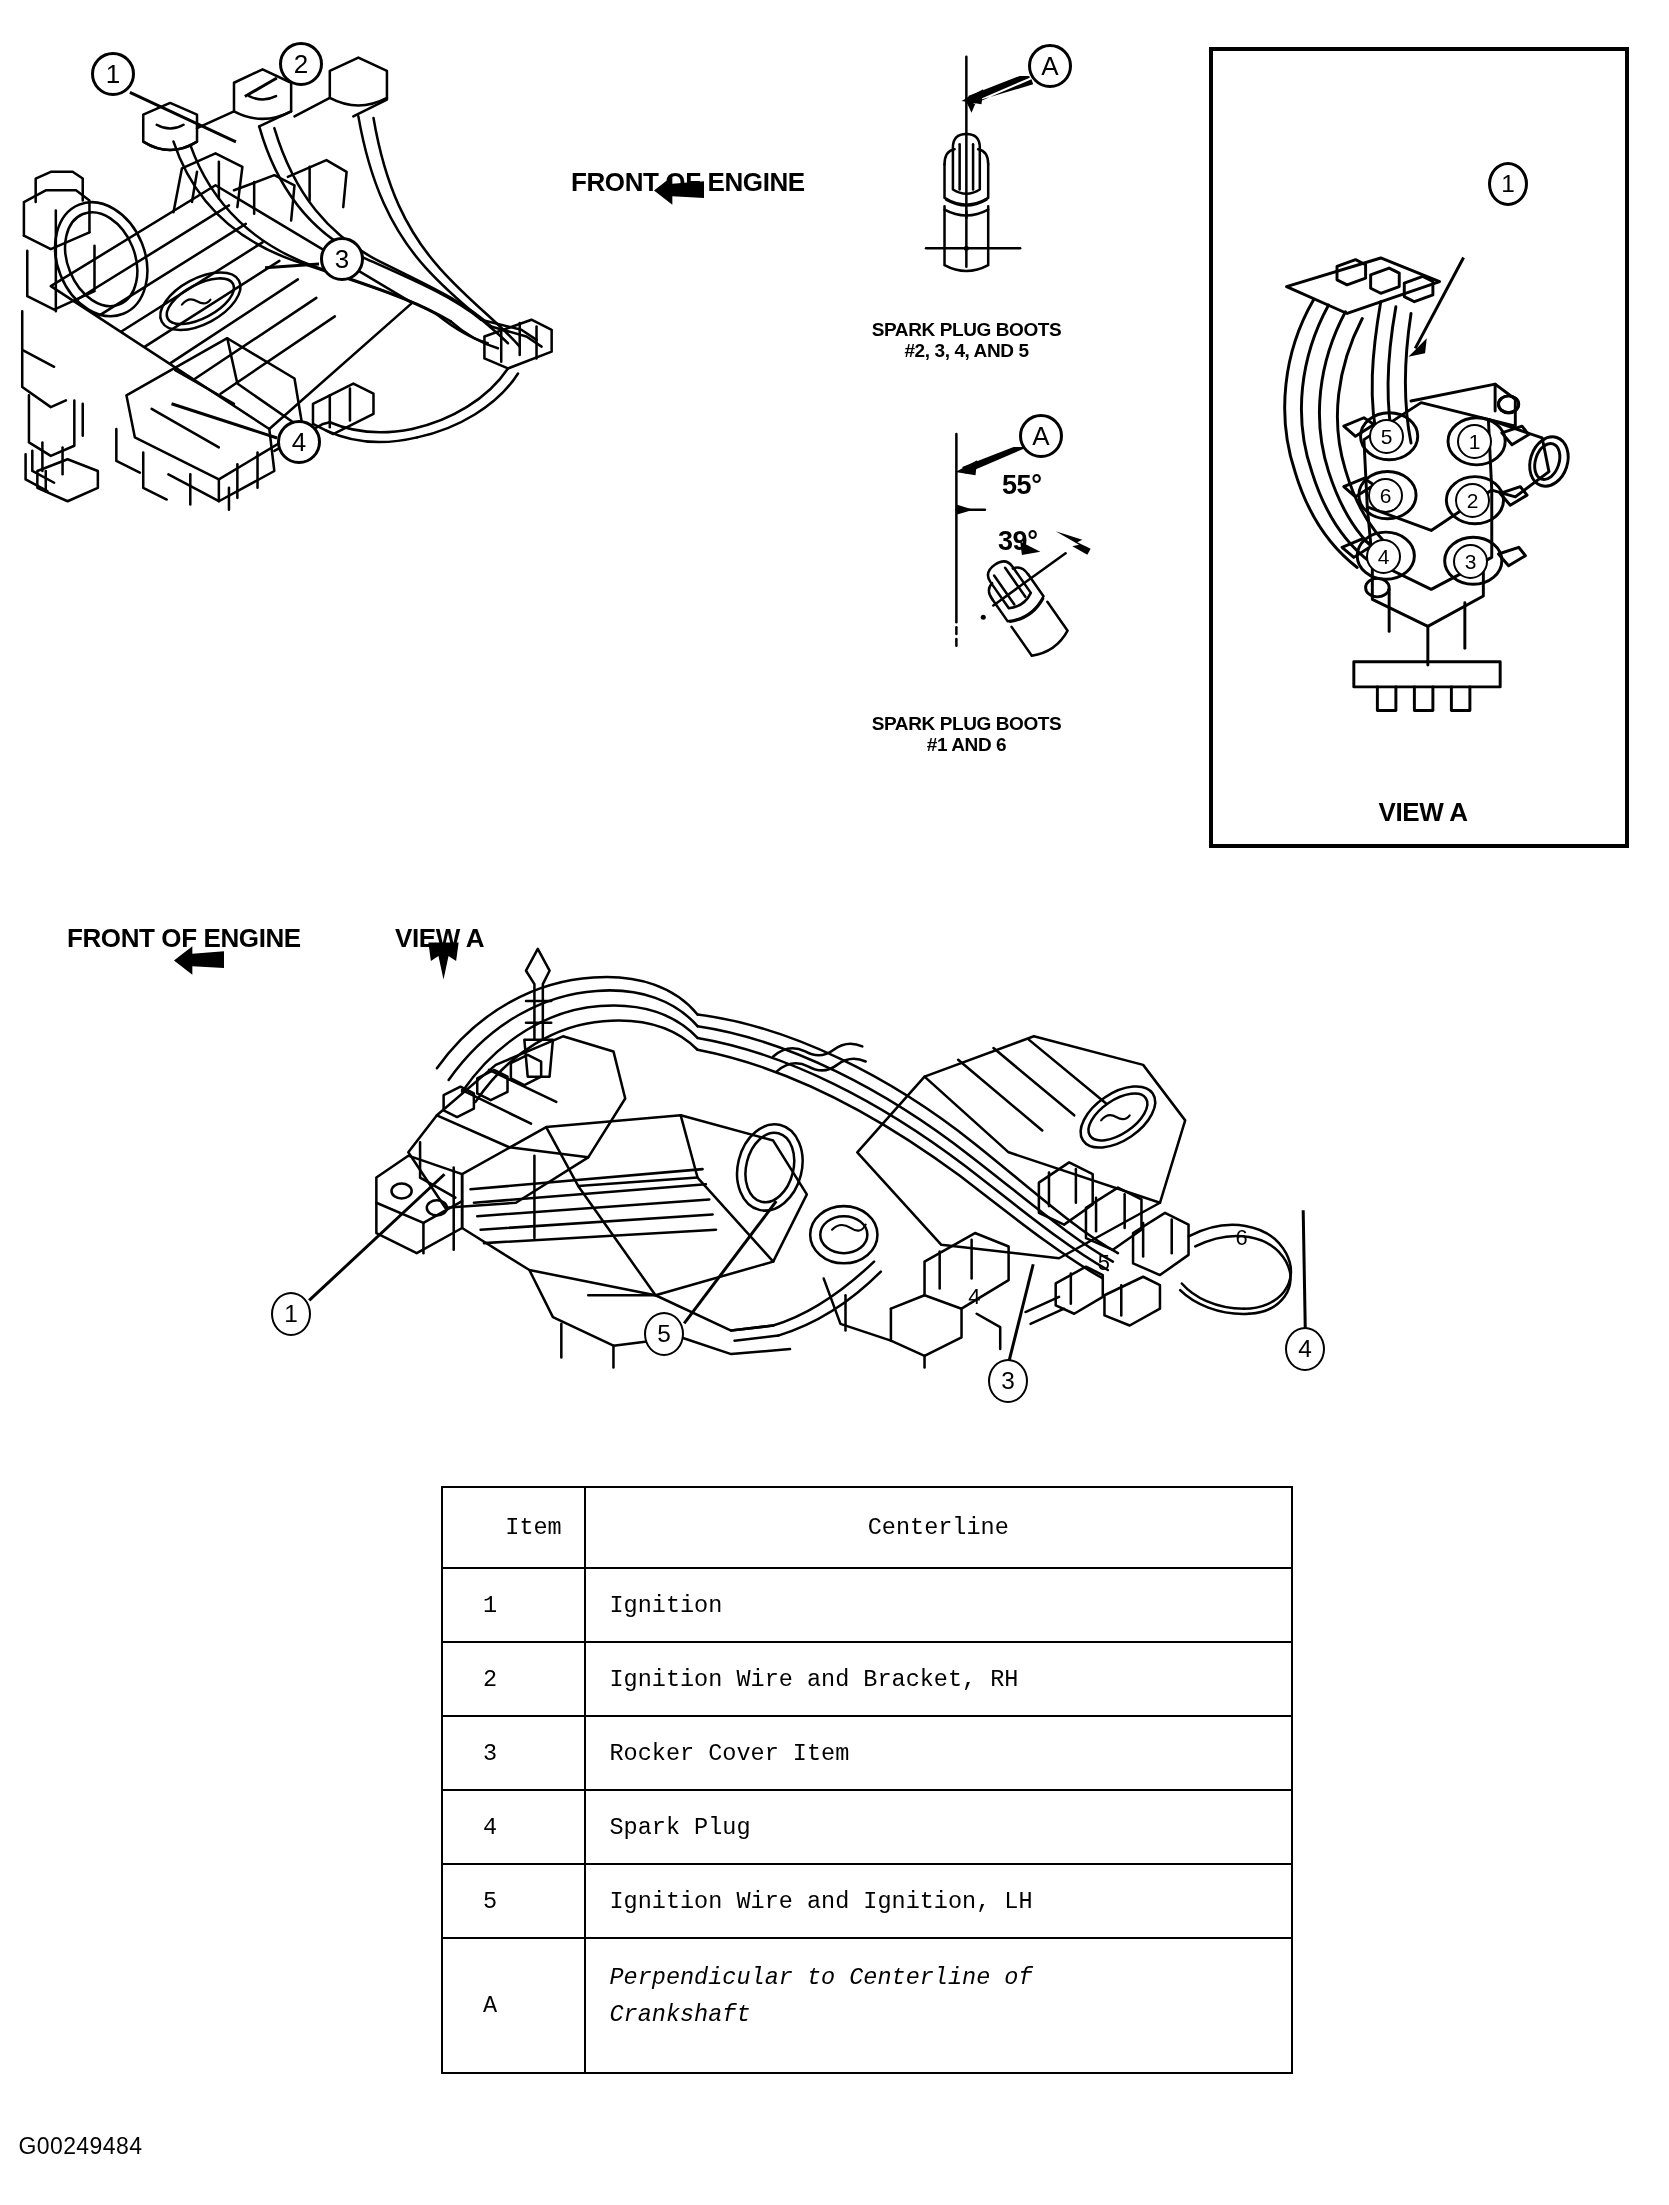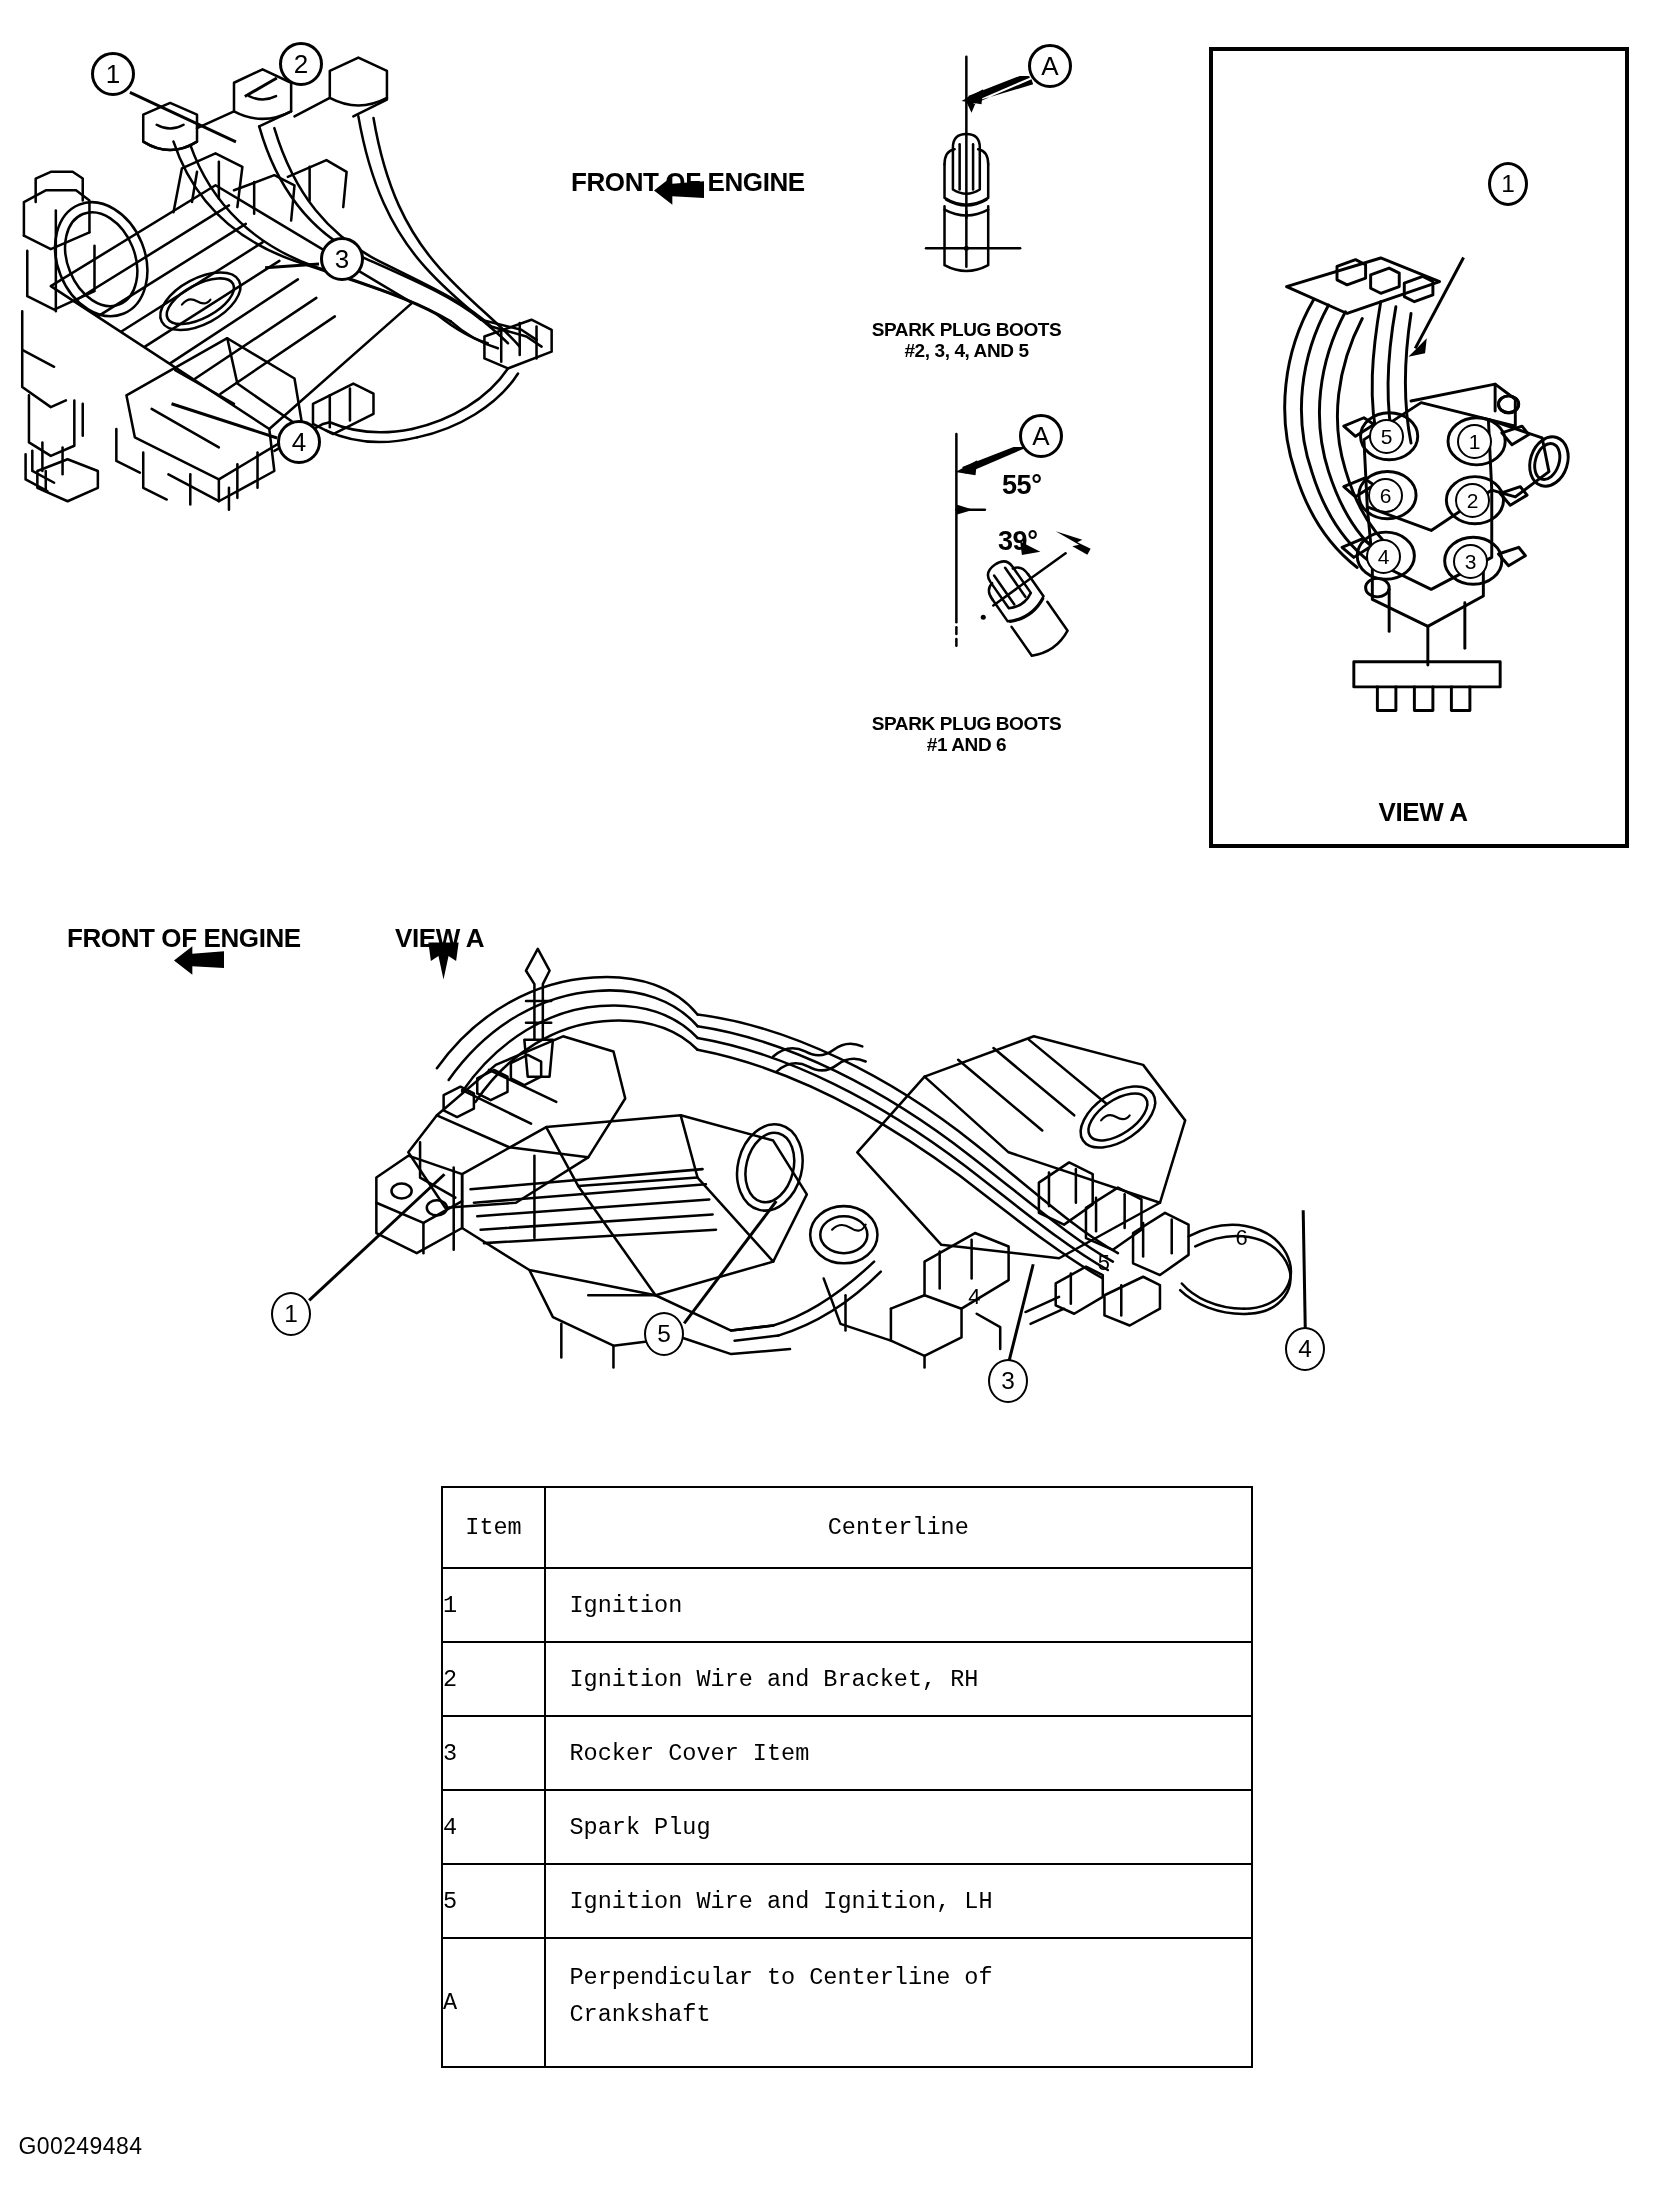--- a/index.html
+++ b/index.html
@@ -61,26 +61,26 @@
     border-collapse:collapse;
     font-family:"Liberation Mono","DejaVu Sans Mono",monospace;
     font-size:23.5px;
     background:#fff;
   }
   table.items th,table.items td{
     border:2.5px solid #000;
     padding:0;
     vertical-align:middle;
   }
-  table.items .c-item{width:101px;height:72px;}
+  table.items .c-item{width:101px;height:72px;padding-left:40px;}
   table.items .c-desc{width:681px;text-align:left;padding-left:23.5px;}
   table.items thead th{height:79px;font-weight:normal;}
   table.items thead .c-desc{text-align:center;padding-left:0;}
   table.items tr.tall td{height:109px;}
-  table.items td.multi{line-height:1.55;padding-top:3.4px;padding-bottom:15px;}
+  table.items td.multi{line-height:1.55;padding-top:3.4px;padding-bottom:21px;font-style:italic;}
 
   
   .figid{
     position:absolute;
     font-family:"Liberation Sans", sans-serif;
     font-size:23px;
     letter-spacing:0.4px;
     margin-top:8px;
   }
 

